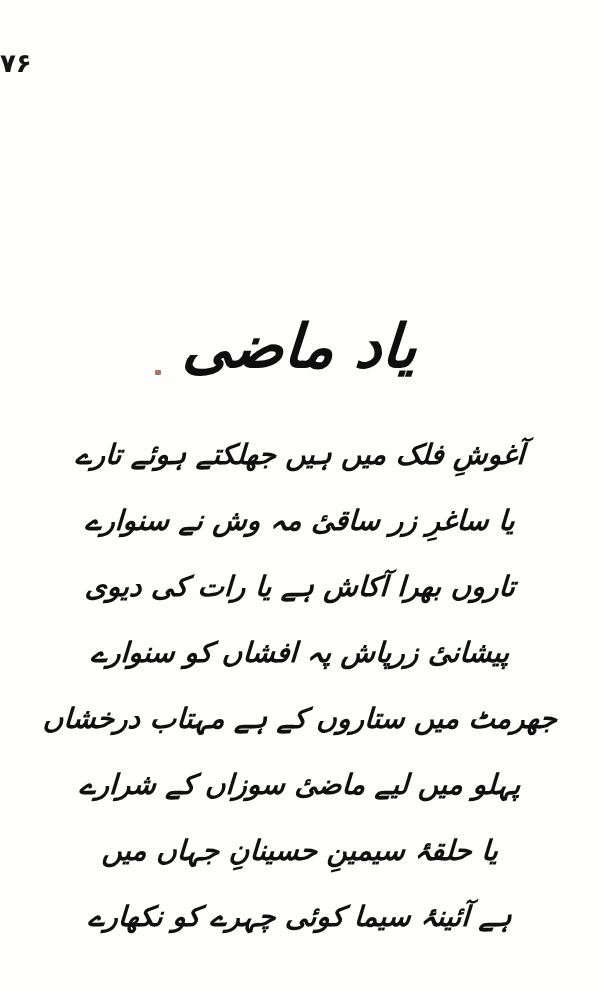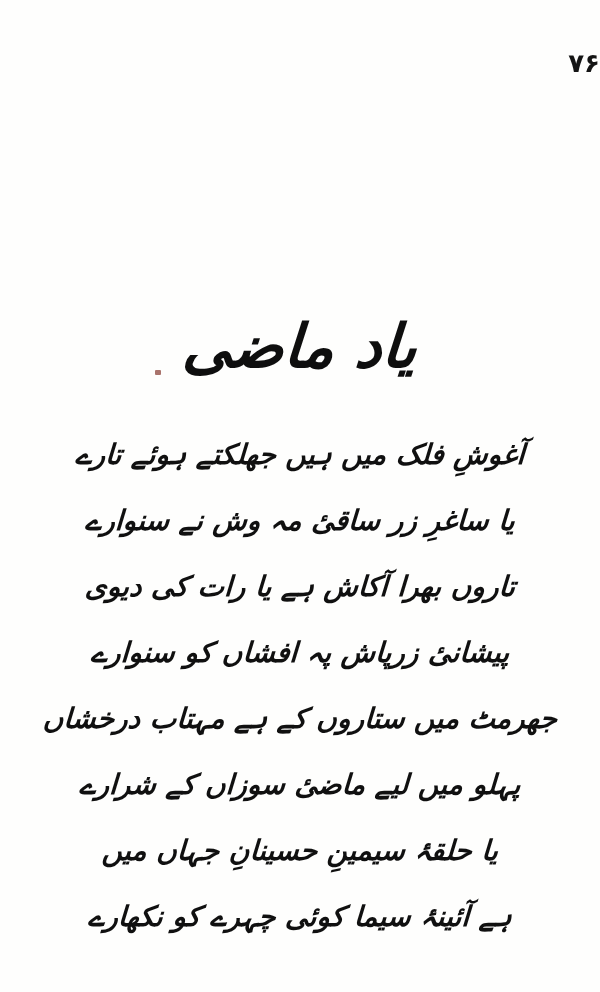--- a/index.html
+++ b/index.html
@@ -18,21 +18,21 @@
   .page {
     position: absolute;
     inset: 0;
     background: #fefefd;
   }
   .page-number {
     position: absolute;
     top: 48px;
     left: 0;
     width: 100%;
-    text-align: right;
+    text-align: left;
     font-size: 26px;
     font-weight: bold;
     letter-spacing: 2px;
     color: #141414;
     direction: rtl;
   }
   .poem-title {
     position: absolute;
     top: 296px;
     left: 0;

